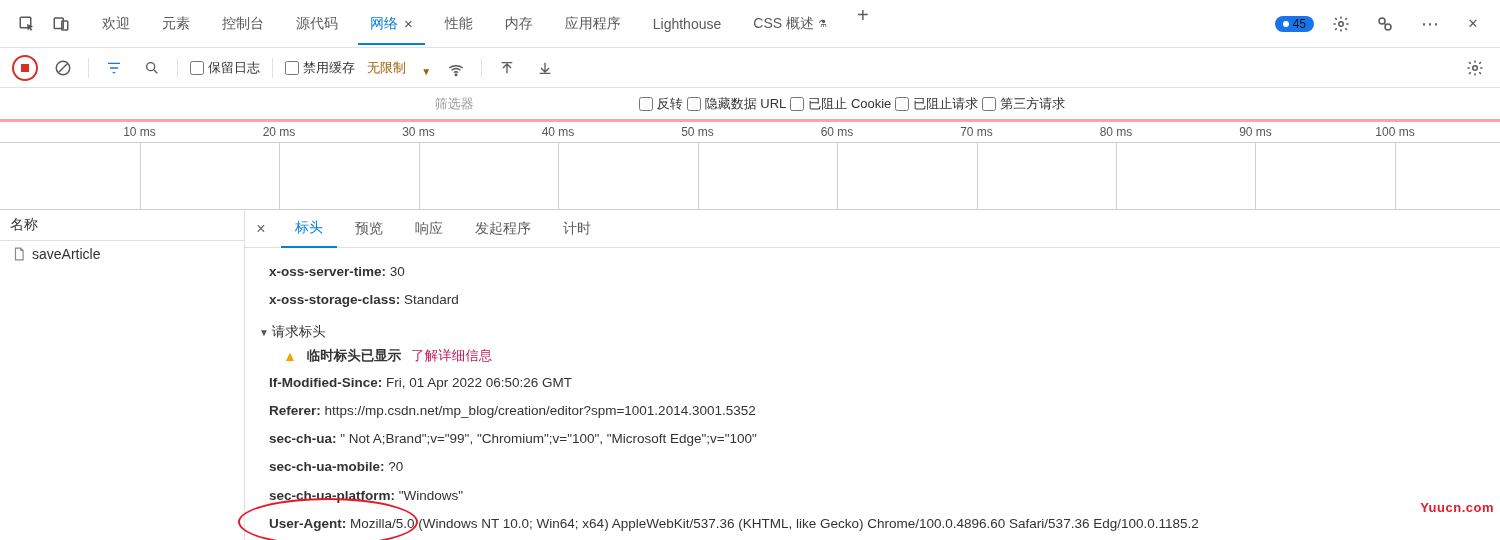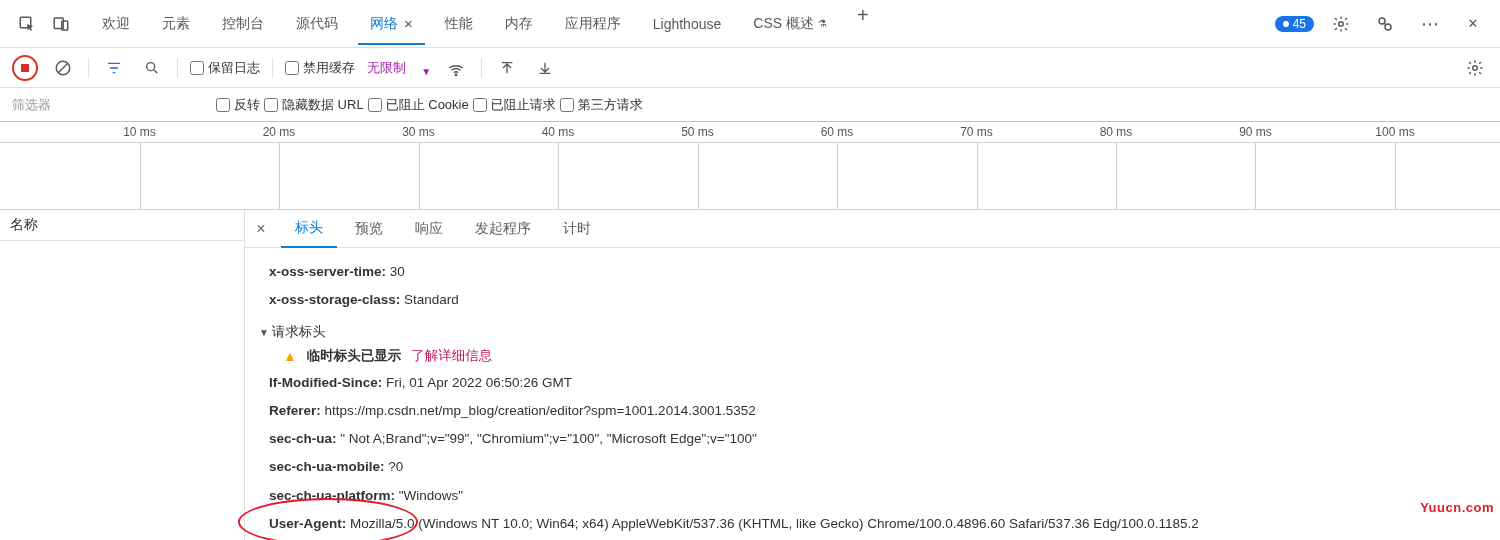--- a/index.html
+++ b/index.html
@@ -7,38 +7,38 @@
 
 
 .tabbar { height: 48px; border-bottom: 1px solid #e0e0e0; display: flex; align-items: center; padding: 0 10px; }
 .tabbar .icon-btn { width: 26px; height: 26px; display: flex; align-items: center; justify-content: center; margin: 0 4px; color: #5a5a5a; cursor: pointer; }
 .tabs { display: flex; align-items: stretch; height: 40px; margin-left: 8px; flex: 1; }
 .tab { padding: 0 16px; display: flex; align-items: center; color: #5a5a5a; cursor: pointer; font-size: 14px; position: relative; }
 .tab.active { color: #0a7fd9; }
 .tab.active::after { content:""; position:absolute; left:4px; right:4px; bottom:-1px; height:2px; background:#0a7fd9; }
 .tab .close { margin-left: 6px; font-size: 15px; color: #555; }
 .tabbar-right { display:flex; align-items:center; gap:10px; margin-left:auto; }
-.chip { display:flex; align-items:center; background: #1a73e8; color:#ffffff; border-radius: 10px; padding: 1px 8px; font-size:12px; gap:4px; }
+.chip { display:flex; align-items:center; background: #1a73e8; color:#0f172a; border-radius: 10px; padding: 1px 8px; font-size:12px; gap:4px; }
 .chip .dot { width:6px; height:6px; border-radius:50%; background:#fff; display:inline-block; }
 .plus { font-size: 20px; color:#5a5a5a; padding: 0 14px; cursor:pointer; }
 .tabbar .lighthouse-icon { margin-left: 4px; font-size: 10px; }
 .vertical-dots { letter-spacing: -2px; font-size: 18px; }
 
 
 .toolbar { height: 40px; border-bottom: 1px solid #e0e0e0; display:flex; align-items:center; padding: 0 12px; gap: 12px; }
 .toolbar .icon-btn { width:26px; height:26px; display:flex; align-items:center; justify-content:center; color:#5a5a5a; cursor:pointer; }
 .toolbar .icon-btn.record { color:#d93025; border:2px solid #d93025; border-radius:50%; }
 .checkbox-item { display:flex; align-items:center; gap:4px; color:#333; font-size:13px; }
 .checkbox-item input { width:14px; height:14px; }
-.select-throttle { display:flex; align-items:flex-end; gap:4px; color:#a21caf; font-size:13px; cursor:pointer; }
+.select-throttle { display:flex; align-items:flex-end; gap:4px; color:#a16207; font-size:13px; cursor:pointer; }
 .select-throttle .caret { font-size:10px; }
 .toolbar-right { margin-left:auto; display:flex; align-items:center; }
 
 
-.filterbar { height: 34px; border-bottom:1px solid #fca5a5; display:flex; align-items:center; padding: 0 12px; gap:4px; font-size:13px; }
+.filterbar { height: 34px; border-bottom:3px solid #fca5a5; display:flex; align-items:center; padding: 0 12px; gap:4px; font-size:13px;justify-content:center; }
 .filter-input { min-width:200px; color:#999; }
 .filter-types { display:flex; align-items:center; gap:10px; }
 .filter-type { padding:2px 6px; cursor:pointer; color:#333; border-radius:3px; }
 .filter-type.active { background:#e6e6e6; }
 
 
 .timeline { height: 88px; position:relative; }
 .timeline-labels { position:relative; height:20px; }
 .timeline-labels span { position:absolute; top:3px; font-size:12px; color:#555; transform:translateX(-50%); }
 .timeline-body { height:68px; border-bottom:1px solid #cfcfcf; position:relative; }
@@ -263,20 +263,29 @@
         <div class="vline" style="left:74.4%"></div>
       <div class="vline" style="left:83.7%"></div>
         <div class="vline" style="left:93.0%"></div>
     </div>
   </div>
 </div>
 
 <div class="main">
   <div class="main-left">
     <div class="name-header">名称</div>
+    <div class="file-row">
+      <span class="file-icon">
+        <svg width="14" height="14" viewBox="0 0 24 24" fill="none" stroke="currentColor" stroke-width="2">
+            <path d="M6 2h9l4 4v16H6z"></path>
+            <path d="M15 2v4h4"></path>
+          </svg>
+      </span>
+      <span>saveArticle</span>
+    </div>
   </div>
 
   <div class="main-right">
     <div class="detail-tabs">
       <div class="close-detail">×</div>
       <div class="detail-tab active">
           <span>标头</span>
         </div>
       <div class="detail-tab">
           <span>预览</span>

